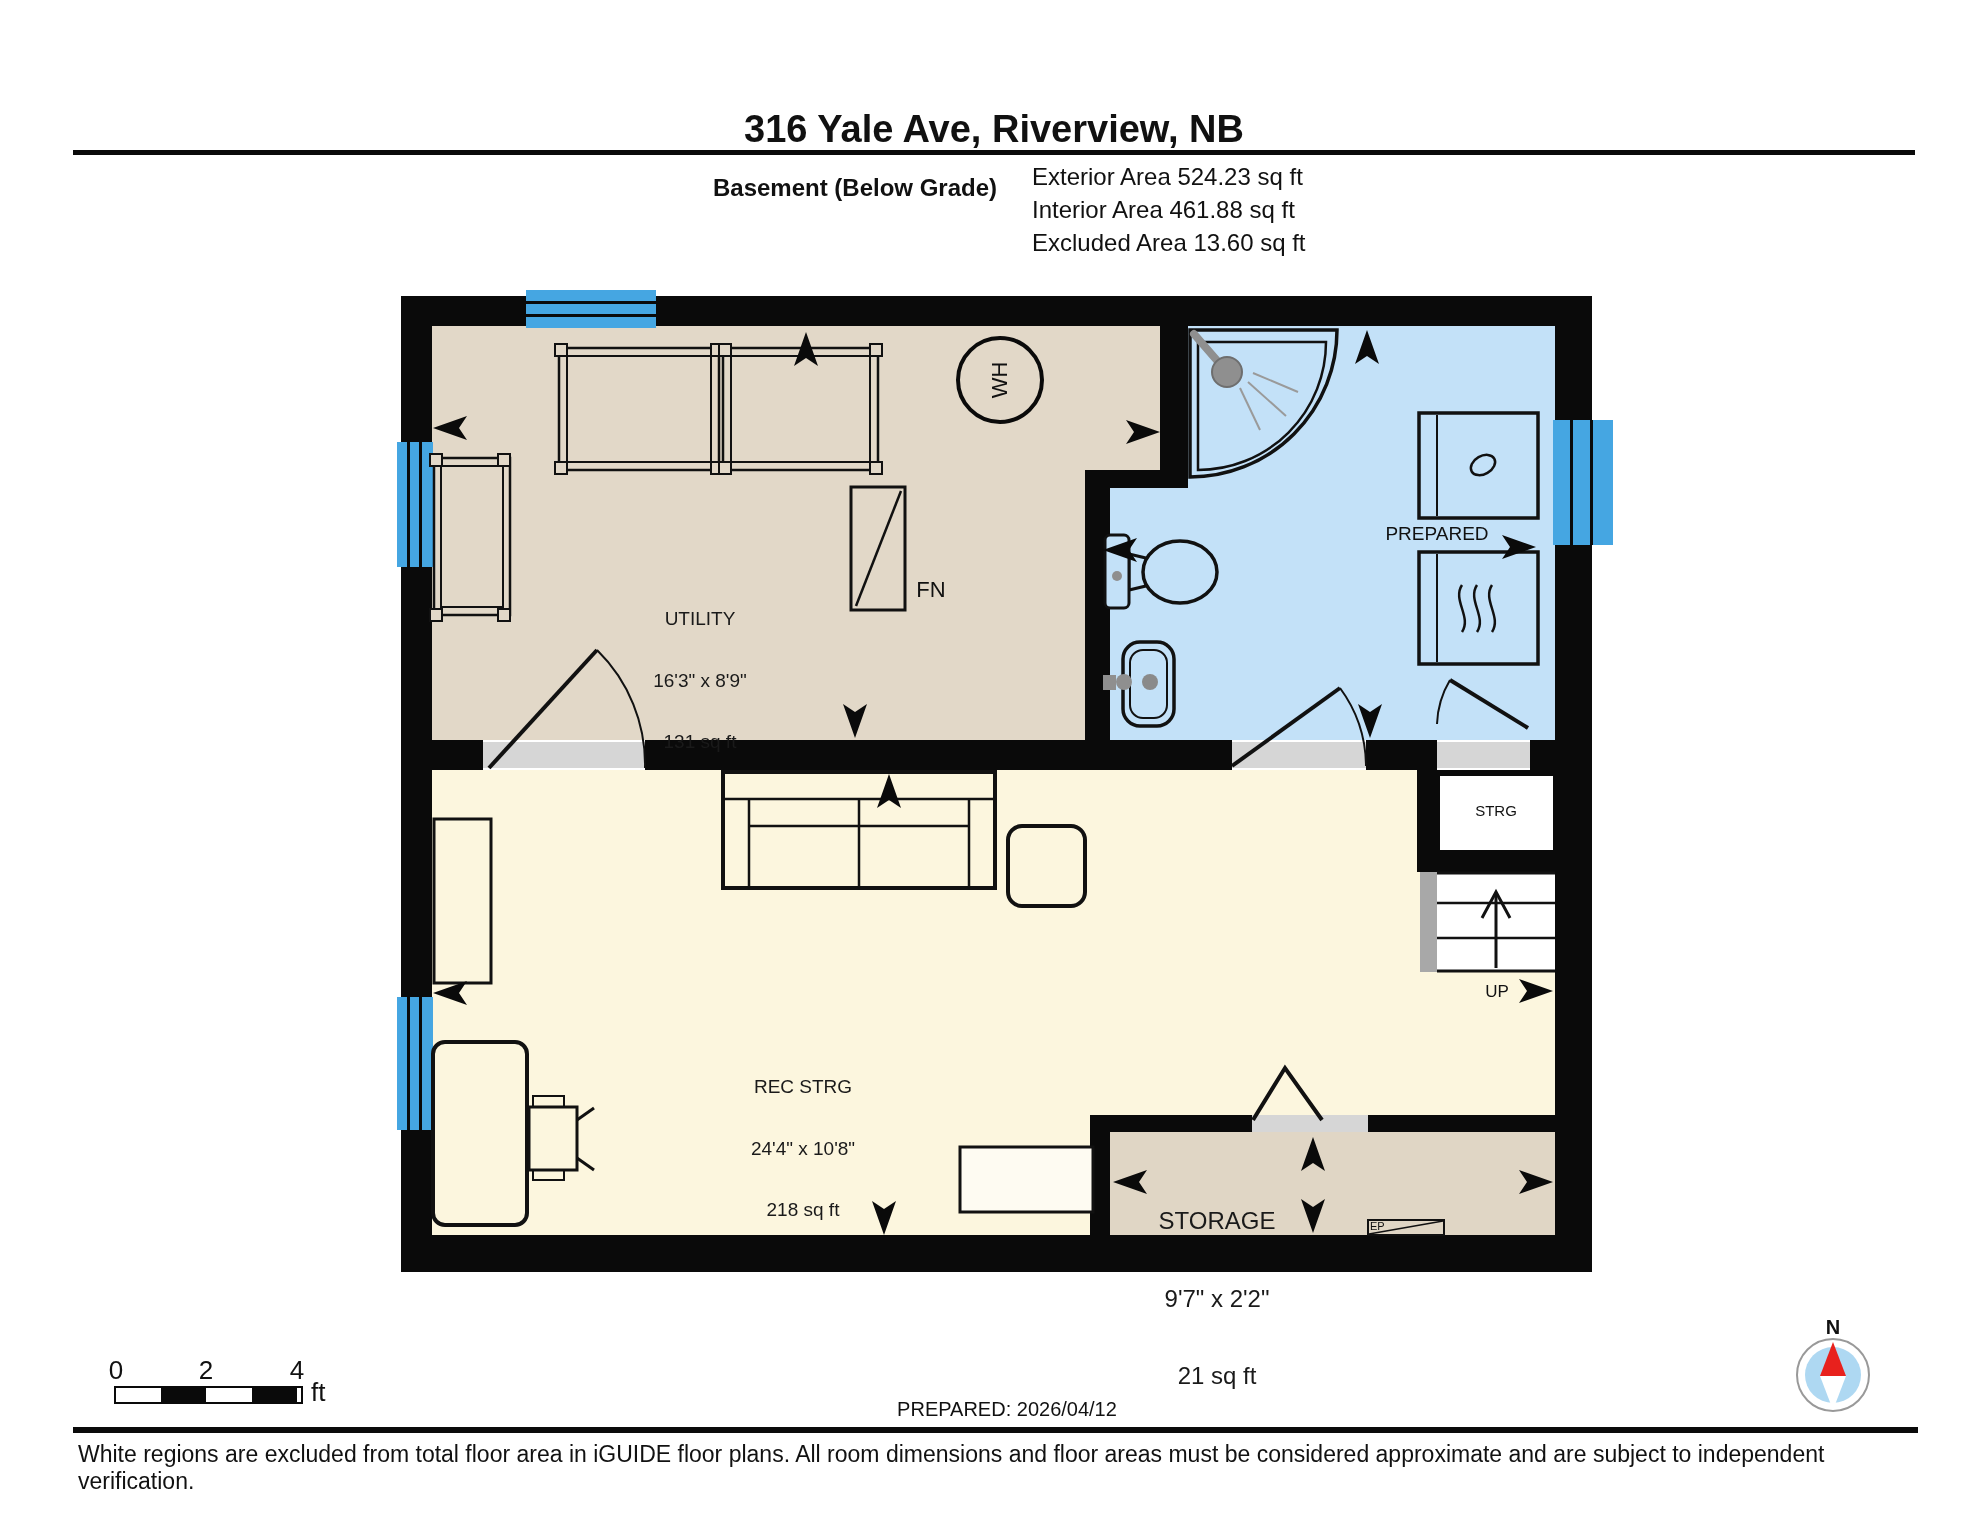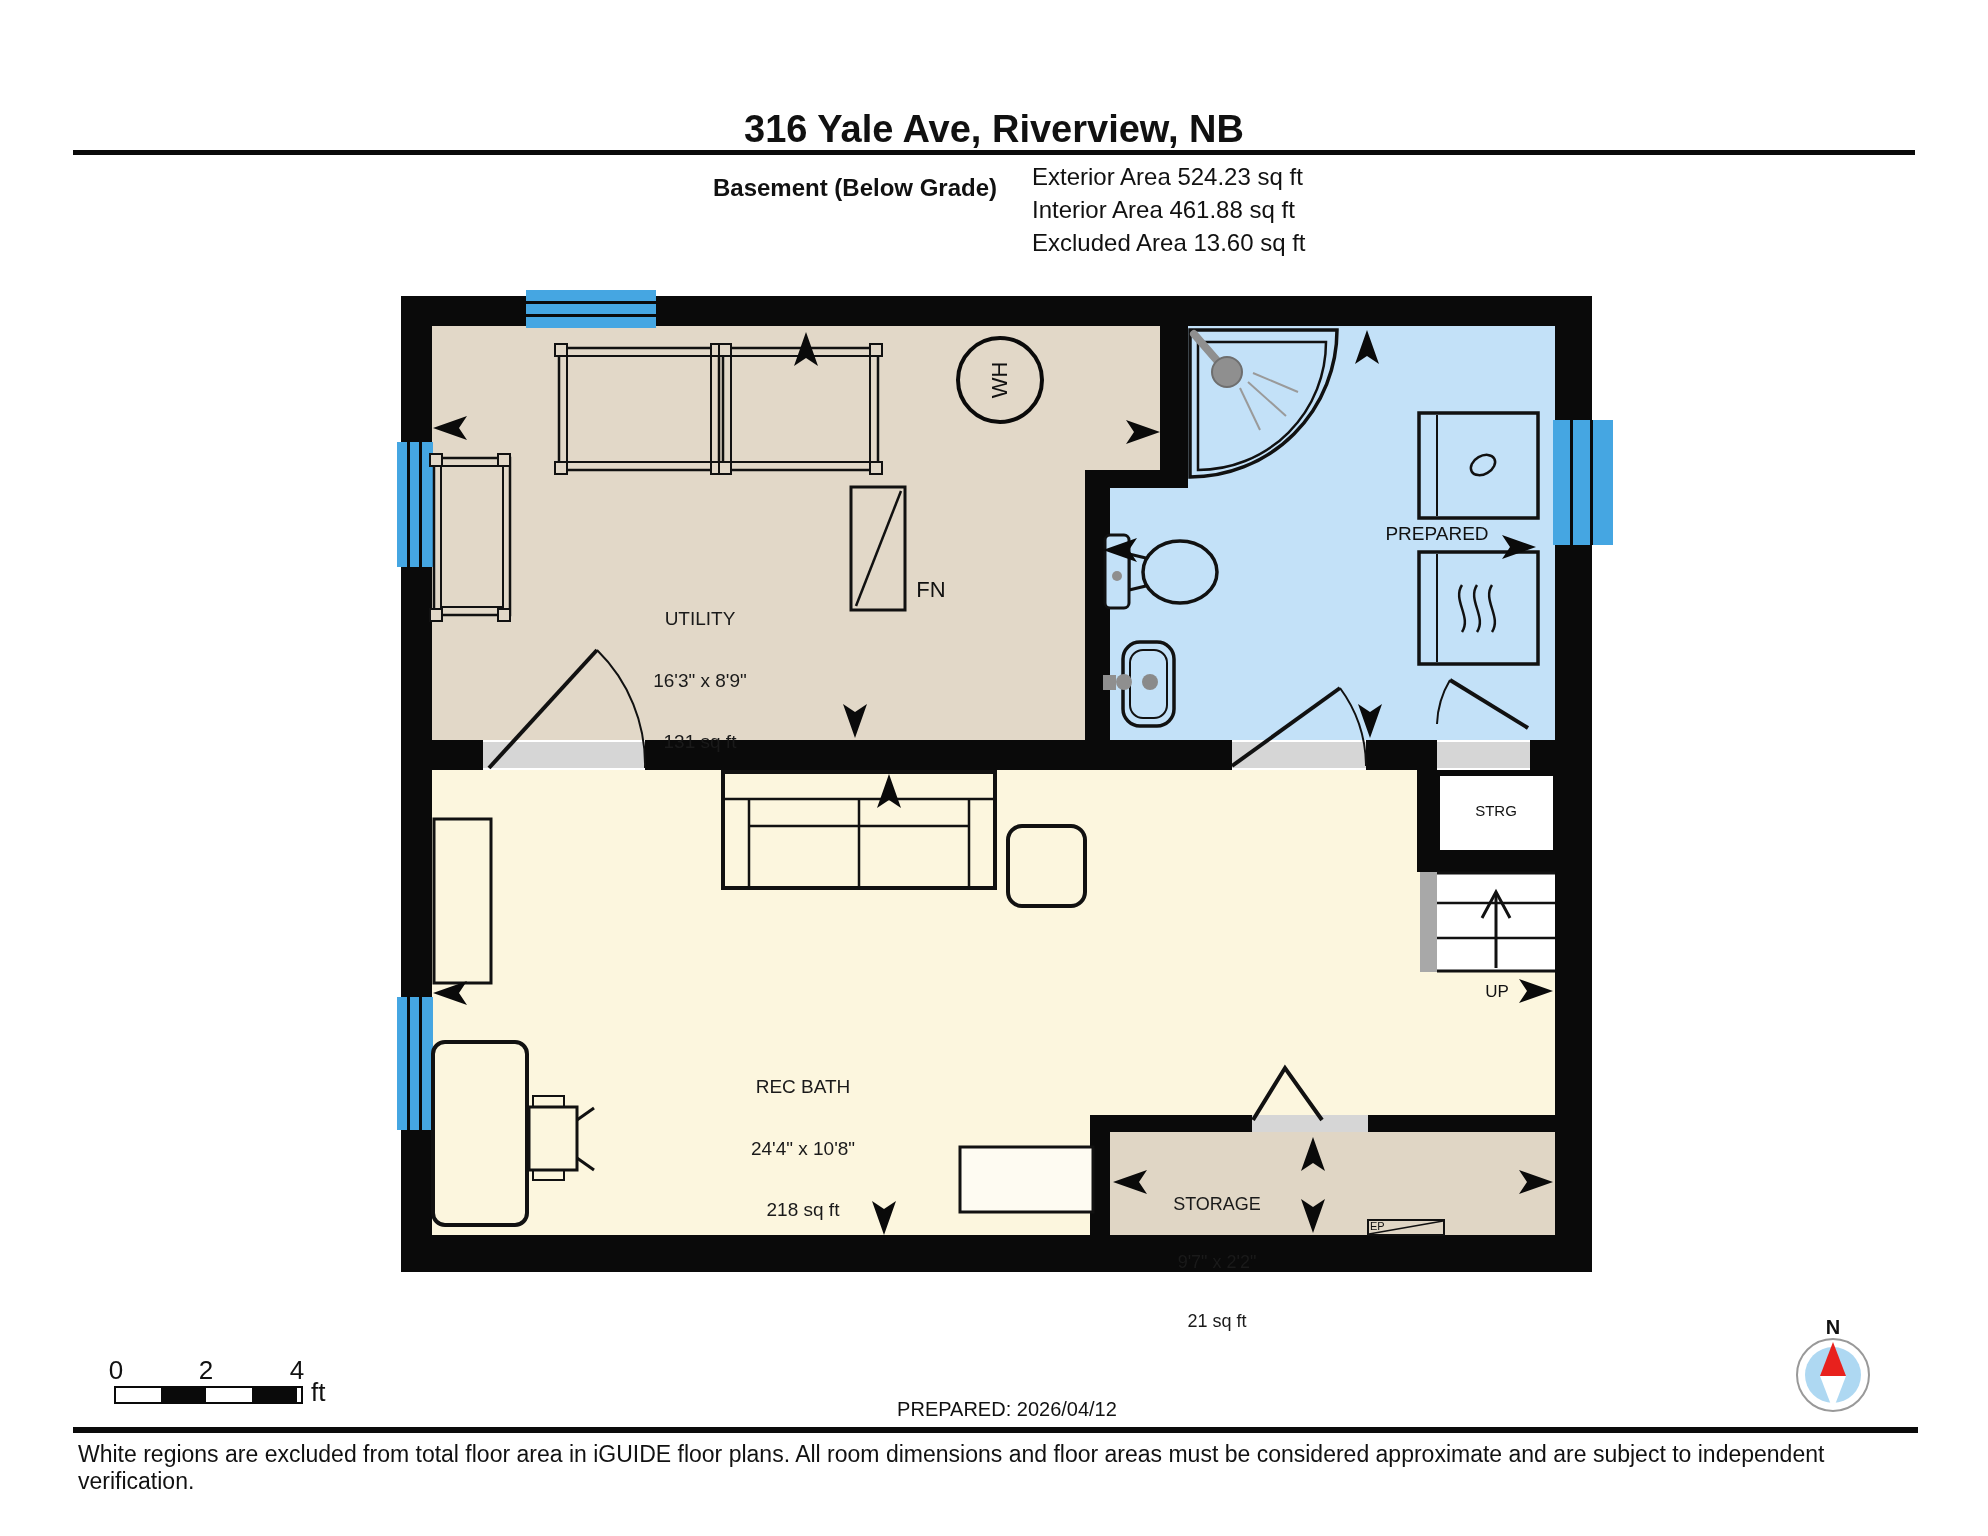--- a/index.html
+++ b/index.html
@@ -233,25 +233,25 @@
       <polygon points="1833,1390 1820,1356 1846,1356" fill="#ffffff"></polygon>
     </g>
   </svg>
 
   <div class="lbl room-lbl" style="left:610px;top:548px;width:180px;">
     <div>UTILITY</div>
     <div>16'3" x 8'9"</div>
     <div>131 sq ft</div>
   </div>
   <div class="lbl room-lbl" style="left:713px;top:1016px;width:180px;">
-    <div>REC BATH</div>
+    <div>REC STRG</div>
     <div>24'4" x 10'8"</div>
     <div>218 sq ft</div>
   </div>
-  <div class="lbl room-lbl" style="left:1127px;top:1136px;width:180px;font-size:18px;">
+  <div class="lbl room-lbl" style="left:1127px;top:1136px;width:180px;font-size:24px;">
     <div>STORAGE</div>
     <div>9'7" x 2'2"</div>
     <div>21 sq ft</div>
   </div>
   <div class="lbl" style="left:1377px;top:504px;width:120px;font-size:19px;">PREPARED</div>
   <div class="lbl" style="left:1456px;top:783px;width:80px;font-size:15px;">STRG</div>
   <div class="lbl" style="left:1462px;top:963px;width:70px;font-size:17px;">UP</div>
   <div class="lbl" style="left:910px;top:558px;width:42px;font-size:22px;text-align:center;">FN</div>
   <div class="lbl" style="left:978px;top:348px;width:44px;font-size:22px;transform:rotate(-90deg);">WH</div>
   <div class="lbl" style="left:1370px;top:1201px;width:24px;font-size:11px;text-align:left;">EP</div>

